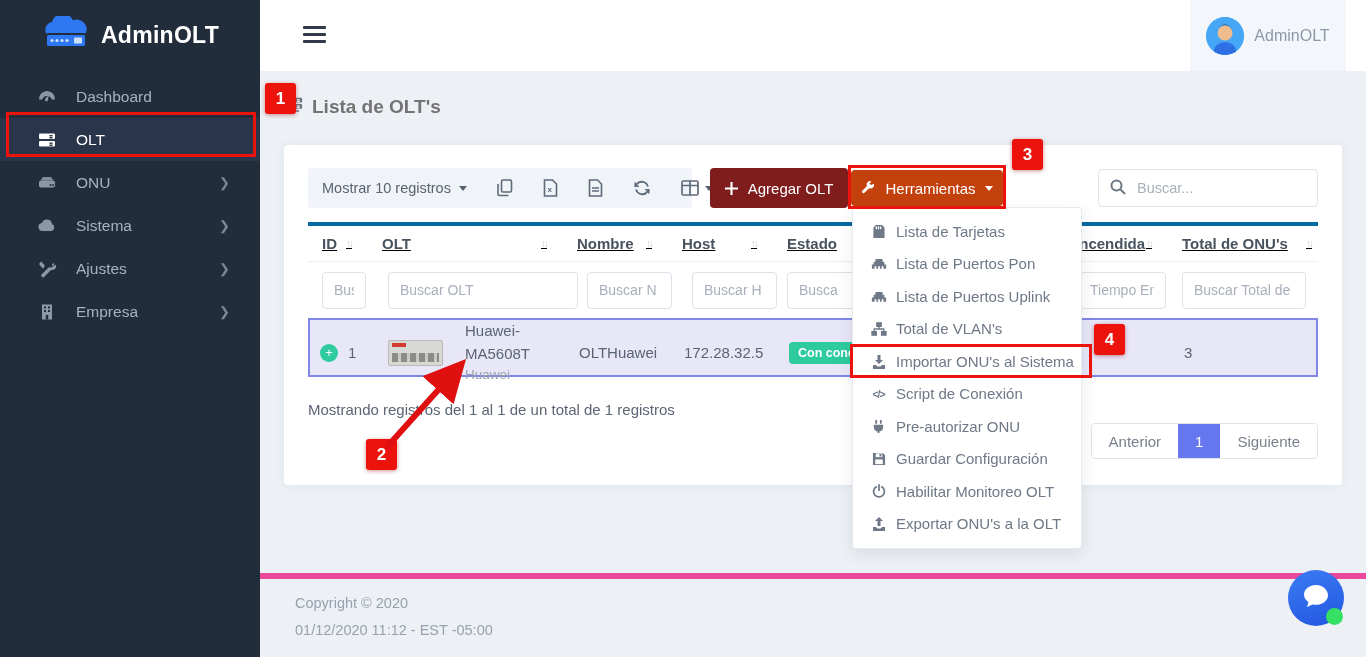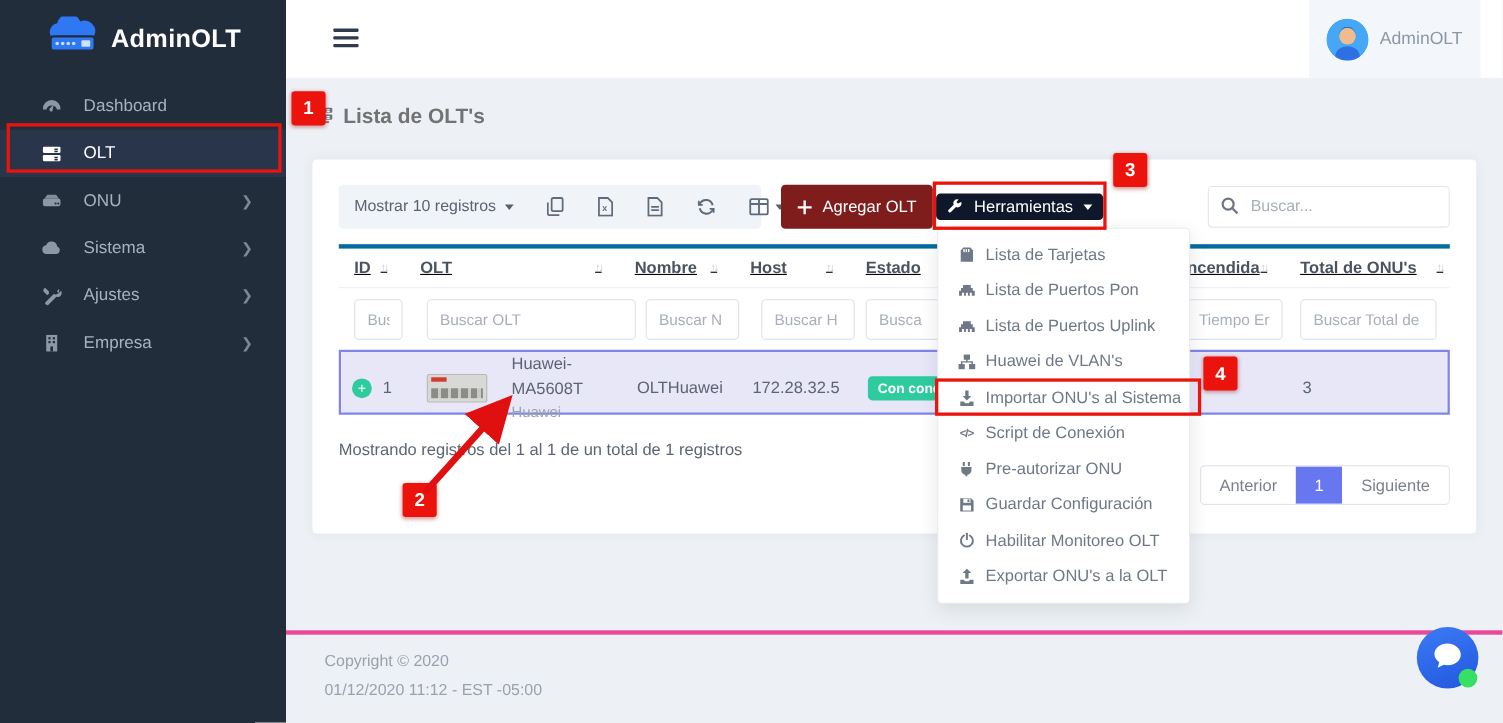--- a/index.html
+++ b/index.html
@@ -32,21 +32,21 @@
 
   .card { position:absolute; left:24px; top:74px; width:1058px; height:340px; background:#fff; border-radius:4px; box-shadow:0 0 12px rgba(40,50,70,.06); }
 
   
   .tbar { position:absolute; left:24px; top:23px; width:1010px; height:40px; display:flex; align-items:center; }
   .strip { width:384px; height:40px; background:#f0f3f7; border-radius:4px; display:flex; align-items:center; padding:0 14px; }
   .show-entries { display:flex; align-items:center; gap:8px; color:#5b6370; font-size:14.5px; cursor:pointer; white-space:nowrap; }
   .caret { width:0; height:0; border-left:4.5px solid transparent; border-right:4.5px solid transparent; border-top:5px solid #57606d; display:inline-block; }
   .icon-btn { margin-left:30px; color:#5f6b7a; cursor:pointer; display:flex; align-items:center; gap:6px; }
   .btn-add { margin-left:18px; height:40px; width:138px; background:#7f1d1d; border:none; border-radius:4px; color:#fff; font-size:15px; display:flex; align-items:center; justify-content:center; gap:10px; cursor:pointer; font-family:inherit; }
-  .btn-tools { margin-left:3px; height:24px; width:152px; background:#0f172a; border:none; border-radius:4px; color:#fff; font-size:15px; display:flex; align-items:center; justify-content:center; gap:9px; cursor:pointer; font-family:inherit; position:relative; left:0; }
+  .btn-tools { margin-left:3px; height:36px; width:152px; background:#c2410c; border:none; border-radius:4px; color:#fff; font-size:15px; display:flex; align-items:center; justify-content:center; gap:9px; cursor:pointer; font-family:inherit; position:relative; left:0; }
   .search-wrap { margin-left:auto; position:relative; width:220px; height:38px; }
   .search-wrap input { width:100%; height:100%; border:1px solid #e2e6ec; border-radius:4px; padding:0 12px 0 38px; font-size:14.5px; color:#555; outline:none; font-family:inherit; }
   .search-wrap input::placeholder { color:#a8afbb; }
   .search-ic { position:absolute; left:12px; top:10px; color:#6c7683; }
 
   
   .tgrid { display:grid; grid-template-columns:60px 195px 105px 105px 205px 190px 150px; }
   .thead { position:absolute; left:24px; top:77px; width:1010px; height:40px; border-top:4px solid #0369a1; border-bottom:1px solid #edeff4; align-items:center;text-decoration:underline; }
   .th { display:flex; align-items:center; padding-left:14px; color:#49535f; font-size:15px; font-weight:bold; }
   .sort { margin-left:auto; margin-right:16px; color:#c5cad4; font-size:10px; letter-spacing:-2px; cursor:pointer; }
@@ -77,21 +77,21 @@
   .pg { display:flex; align-items:center; justify-content:center; padding:0 17px; font-size:15px; color:#7a828e; cursor:pointer; background:#fff; }
   .pg.active { background:#6777ef; color:#fff; }
 
   
   .dropdown { position:absolute; left:592px; top:136px; width:230px; background:#fff; border:1px solid #e7eaef; border-radius:4px; box-shadow:0 5px 16px rgba(30,40,60,.10); padding:7px 0 8px; z-index:40; }
   .dd-item { height:32.5px; display:flex; align-items:center; padding-left:17px; color:#6e7887; font-size:15px; cursor:pointer; white-space:nowrap; }
   .dd-item .dicon { width:17px; height:16px; margin-right:9px; display:flex; align-items:center; justify-content:center; color:#6e7887; flex:0 0 auto; }
   .code-glyph::before { content:"</>"; font-size:10.5px; font-weight:bold; letter-spacing:-1px; }
 
   
-  .footer { position:absolute; left:0; top:502px; width:1106px; height:84px; border-top:4px solid #ec4899; }
+  .footer { position:absolute; left:0; top:502px; width:1106px; height:84px; border-top:6px solid #ec4899; }
   .footer-line1 { position:absolute; left:35px; top:16px; color:#98a1ad; font-size:14.5px; }
   .footer-line2 { position:absolute; left:35px; top:43px; color:#98a1ad; font-size:14.5px; }
 
   
   .chat-btn { position:absolute; left:1288px; top:570px; width:56px; height:56px; border-radius:50%; background:linear-gradient(160deg,#3b7bf4,#2257e0); display:flex; align-items:center; justify-content:center; cursor:pointer; z-index:60; }
   .chat-dot { position:absolute; left:1326px; top:608px; width:17px; height:17px; border-radius:50%; background:#35e065; z-index:61; }
 
   
   .anno-badge { position:absolute; width:31px; height:31px; background:#ec130c; border-radius:3px; color:#fff; font-size:17px; font-weight:bold; display:flex; align-items:center; justify-content:center; z-index:100; box-shadow:0 1px 4px rgba(150,10,10,.45); }
   .anno-outline { position:absolute; border:3px solid #ec130c; z-index:99; pointer-events:none; }
@@ -396,21 +396,21 @@
     </div>
     <div class="dd-item">
       <span class="dicon">
           <svg width="16" height="14" viewBox="0 0 18 16" fill="none" stroke="currentColor" stroke-width="1.5">
             <rect x="6.5" y="1" width="5" height="4" fill="currentColor"></rect>
             <rect x="1" y="11" width="5" height="4" fill="currentColor"></rect>
             <rect x="12" y="11" width="5" height="4" fill="currentColor"></rect>
             <path d="M9 5v3M3.5 11V8h11v3"></path>
           </svg>
         </span>
-      <span>Huawei de VLAN's</span>
+      <span>Total de VLAN's</span>
     </div>
     <div class="dd-item">
       <span class="dicon">
           <svg width="14" height="15" viewBox="0 0 14 15" fill="currentColor">
             <path d="M5.5 1h3v5H11L7 10 3 6h2.5z"></path>
             <path d="M1 11h3l1.5 1.5h3L10 11h3v4H1z"></path>
           </svg>
         </span>
       <span>Importar ONU's al Sistema</span>
     </div>

